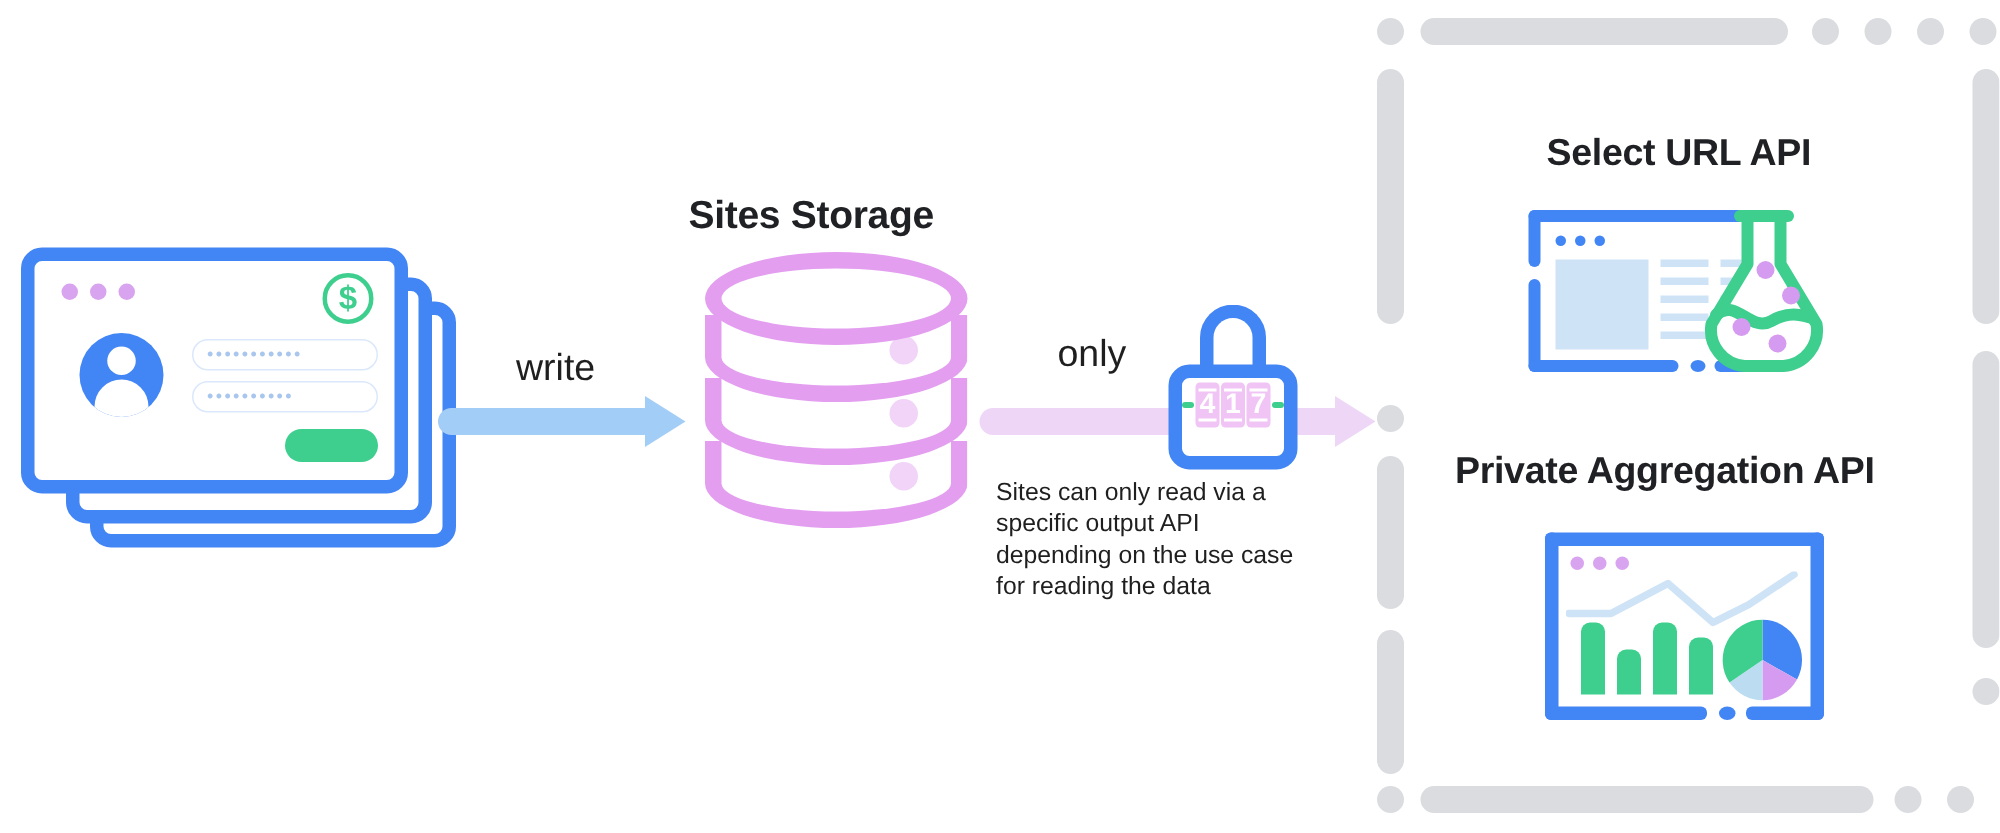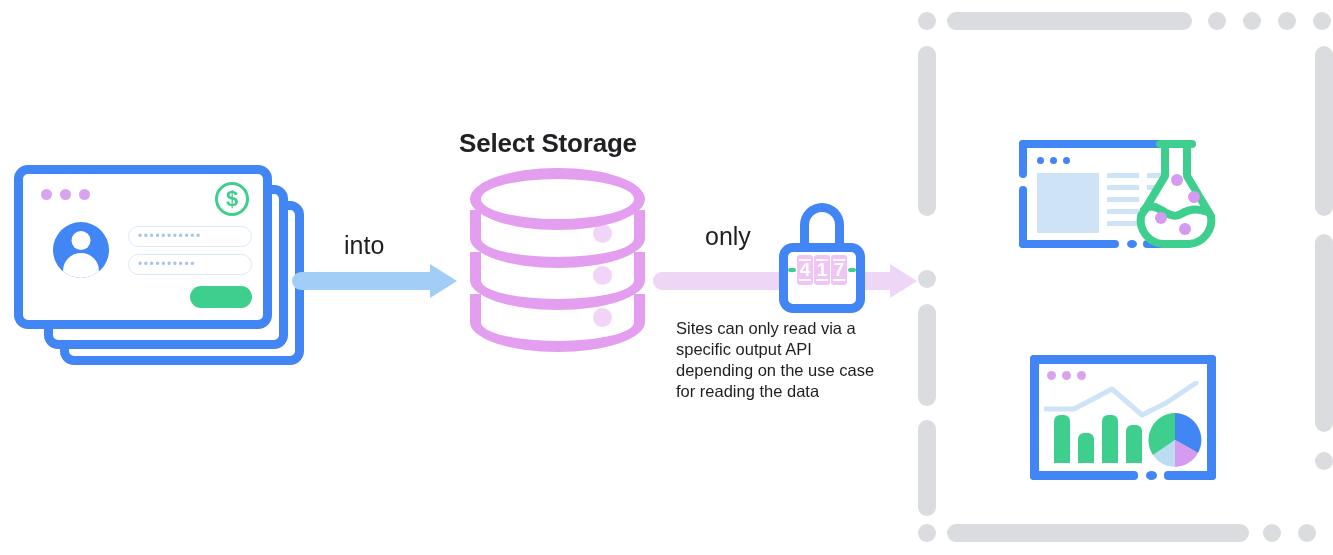--- a/index.html
+++ b/index.html
@@ -120,21 +120,21 @@
   }
   .cyl-dot {
     position: absolute; width: 19px; height: 19px; border-radius: 50%;
     background: #f1d4f7; right: 22px;
   }
 
   
   #read-label { left: 705px; top: 222px; }
   #read-shaft { left: 653px; top: 272px; width: 245px; background: #eed6f7; }
   #read-head { left: 890px; top: 264px; border-left: 27px solid #eed6f7; }
-  #read-desc { left: 664px; top: 318px; width: 240px; margin-left: 12px; }
+  #read-desc { left: 664px; top: 318px; width: 240px; }
 
   
   #lock { left: 779px; top: 203px; width: 86px; height: 110px; }
   .lock-shackle {
     position: absolute; left: 21px; top: 0px;
     width: 44px; height: 58px;
     border: 9px solid #4285f4; border-bottom: none;
     border-radius: 22px 22px 0 0; box-sizing: border-box;
     background: #ffffff;
   }
@@ -233,25 +233,25 @@
           <span class="head"></span>
             <span class="body"></span>
         </div>
         <div class="field f1">•••••••••••</div>
         <div class="field f2">••••••••••</div>
         <div class="submit-btn"></div>
       </div>
     </div>
   </div>
 
-  <div class="abs arrow-label" id="write-label">into</div>
+  <div class="abs arrow-label" id="write-label">write</div>
   <div class="arrow-shaft" id="write-shaft"></div>
   <div class="arrow-head" id="write-head"></div>
 
-  <div class="abs title-bold" id="storage-title">Select Storage</div>
+  <div class="abs title-bold" id="storage-title">Sites Storage</div>
 
   <div class="abs" id="cylinder">
 
     <div class="cyl-band" style="top:126px;">
       <span class="cyl-dot" style="top:14px;"></span>
     </div>
     <div class="cyl-band" style="top:84px;">
       <span class="cyl-dot" style="top:14px;"></span>
     </div>
     <div class="cyl-band" style="top:42px;">
@@ -297,20 +297,21 @@
     <span class="seg" style="left:397px; top:34px;  width:18px; height:170px;"></span>
     <span class="seg" style="left:397px; top:222px; width:18px; height:198px;"></span>
     <span class="seg-dot" style="left:397px; top:440px;"></span>
 
     <span class="seg-dot" style="left:0px;   top:512px;"></span>
     <span class="seg" style="left:29px;  top:512px; width:302px; height:18px;"></span>
     <span class="seg-dot" style="left:345px; top:512px;"></span>
     <span class="seg-dot" style="left:380px; top:512px;"></span>
   </div>
 
+  <div class="abs title-bold" id="select-url-title">Select URL API</div>
 
   <div class="abs" id="select-url-icon">
     <div class="browser-frame">
 
       <span class="bf-edge" style="left:0;   top:0;    width:150px; height:8px;"></span>
       <span class="bf-edge" style="left:0;   top:0;    width:8px;   height:38px;"></span>
       <span class="bf-edge" style="left:0;   top:46px; width:8px;   height:62px;"></span>
       <span class="bf-edge" style="left:0;   top:100px;width:100px; height:8px;"></span>
       <span class="bf-edge" style="left:108px;top:100px;width:10px; height:8px; border-radius:50%;"></span>
       <span class="bf-edge" style="left:124px;top:100px;width:30px; height:8px;"></span>
@@ -336,20 +337,21 @@
         <path d="M33 6 L65 6" stroke="#3ecf8e" stroke-width="8" stroke-linecap="round"></path>
         <path d="M17 72 C30 60, 40 84, 54 76 C66 69, 74 72, 81 74" fill="none" stroke="#3ecf8e" stroke-width="8" stroke-linecap="round"></path>
       </svg>
       <span class="flask-dot" style="left:44px; top:36px;"></span>
       <span class="flask-dot" style="left:61px; top:53px;"></span>
       <span class="flask-dot" style="left:28px; top:74px;"></span>
       <span class="flask-dot" style="left:52px; top:85px;"></span>
     </div>
   </div>
 
+  <div class="abs title-bold" id="private-agg-title">Private Aggregation API</div>
 
   <div class="abs" id="private-agg-icon">
     <div class="chart-frame">
       <span class="cf-edge" style="left:0;    top:0;     width:186px; height:9px;"></span>
       <span class="cf-edge" style="left:0;    top:0;     width:9px;   height:125px;"></span>
       <span class="cf-edge" style="left:177px;top:0;     width:9px;   height:125px;"></span>
       <span class="cf-edge" style="left:0;    top:116px; width:108px; height:9px;"></span>
       <span class="cf-edge" style="left:116px;top:116px; width:11px;  height:9px; border-radius:50%;"></span>
       <span class="cf-edge" style="left:134px;top:116px; width:52px;  height:9px;"></span>
       <span class="pdot p1"></span>

